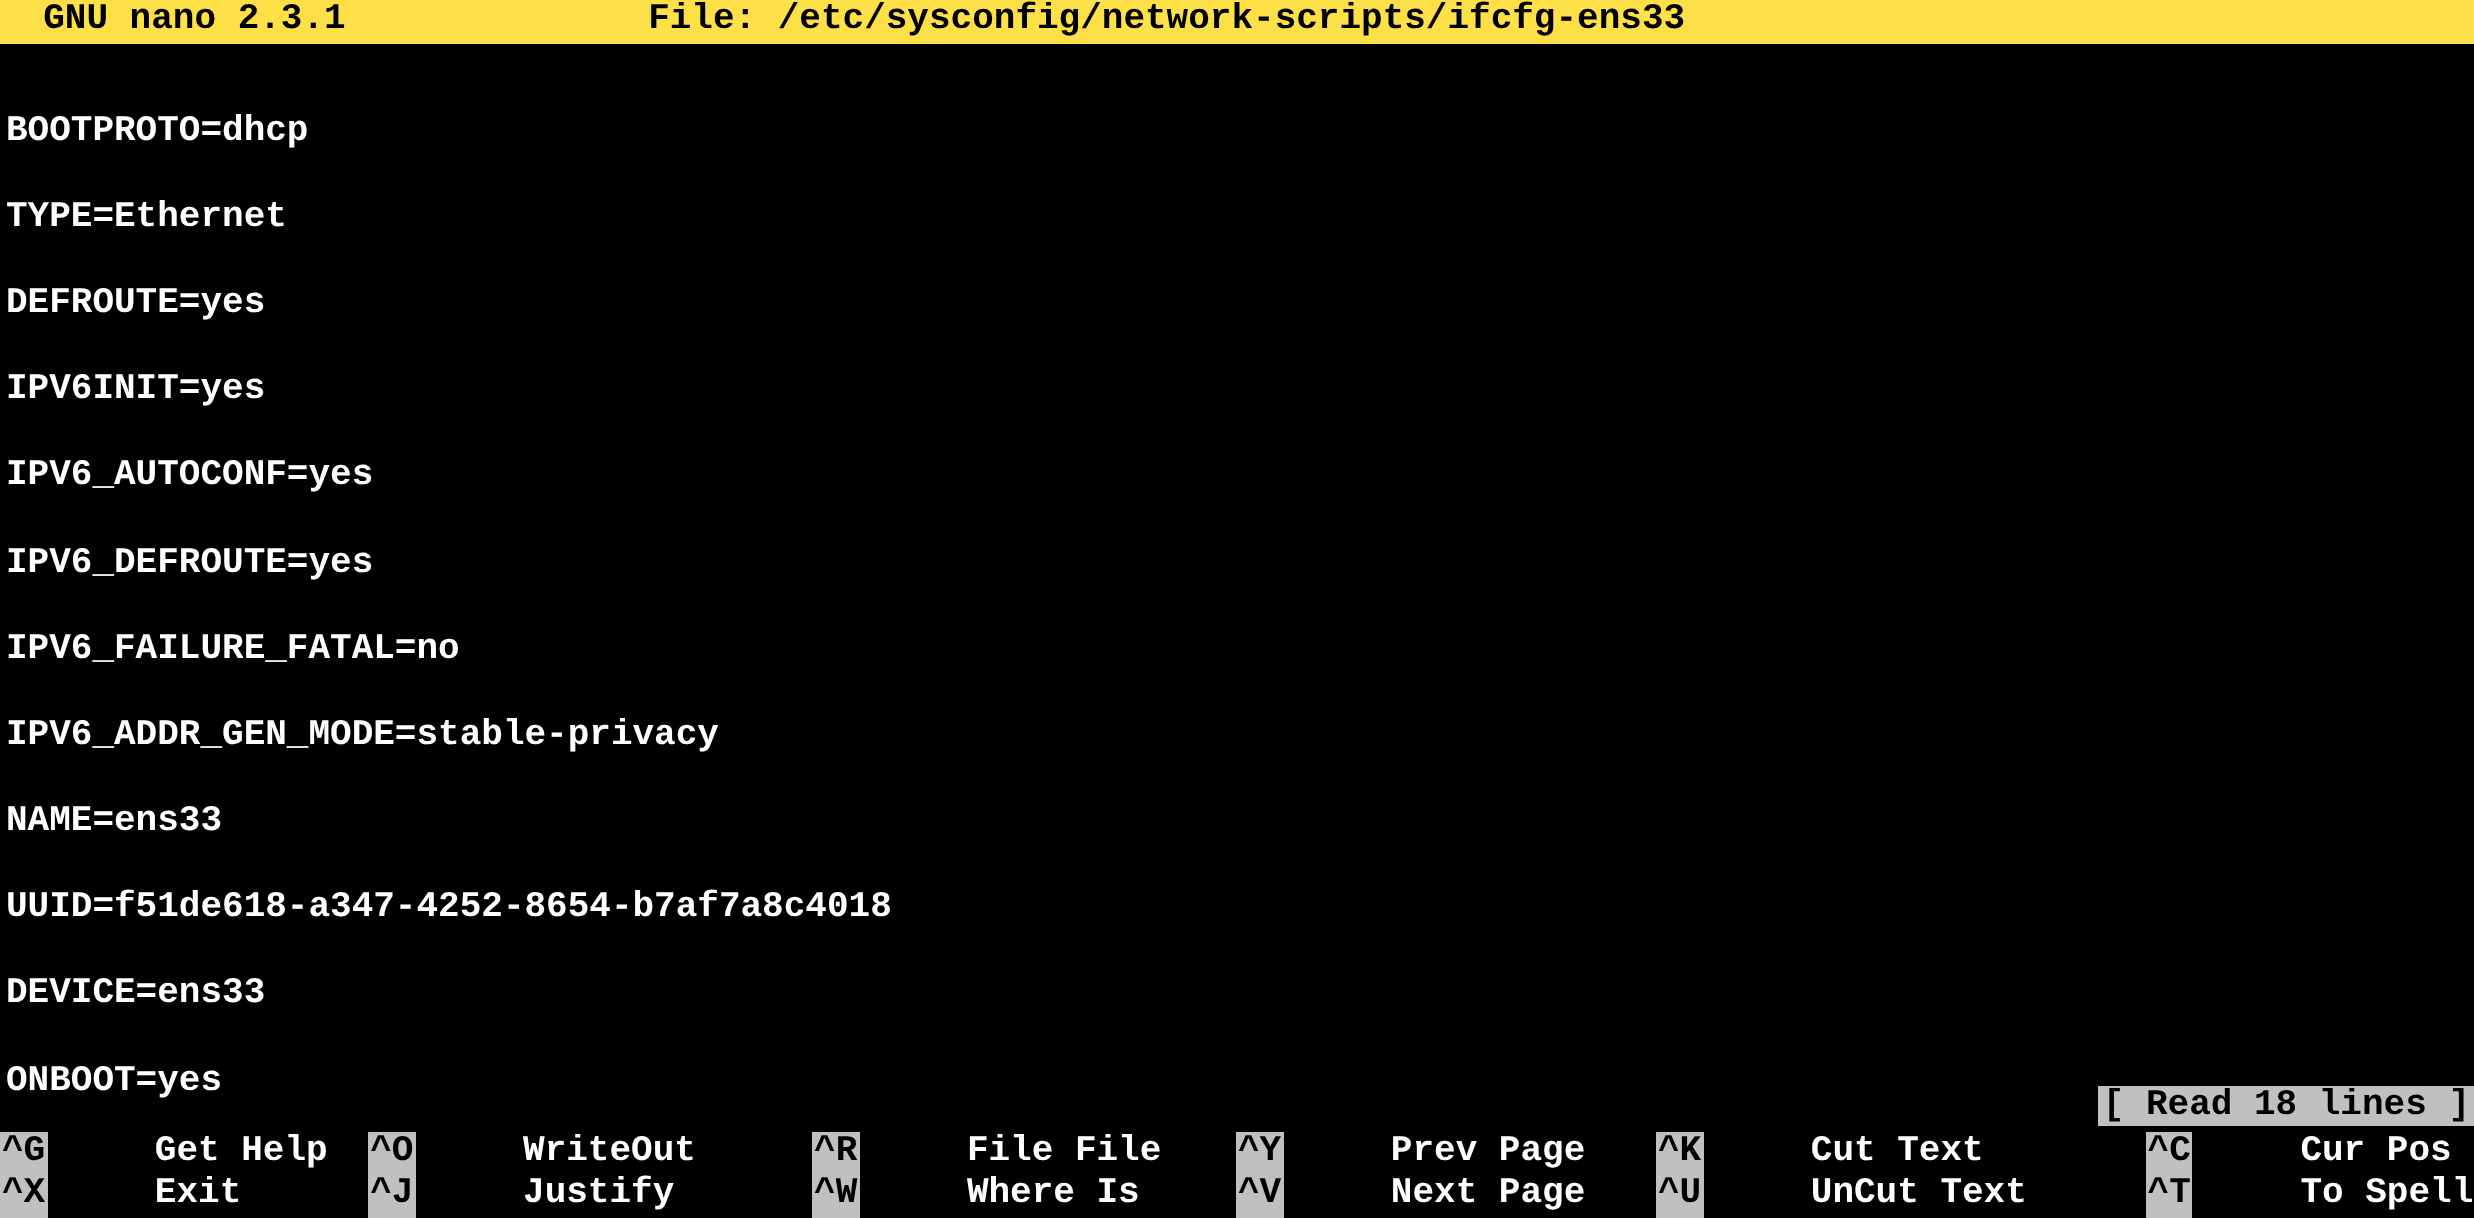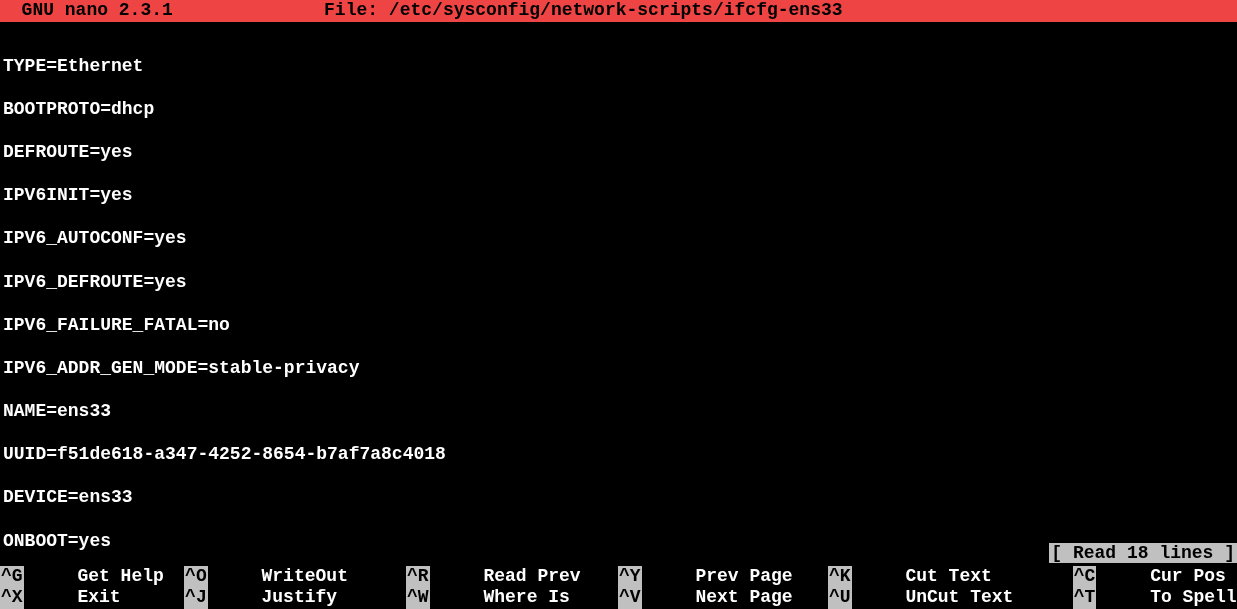--- a/index.html
+++ b/index.html
@@ -12,21 +12,21 @@
       font-family: 'Courier New', monospace;
       font-size: 18px;
       color: #ffffff;
       width: 1237px;
       height: 609px;
       overflow: hidden;
       position: relative;
       line-height: 1.2;
     }
     .title-bar {
-      background-color: #ef4444;
+      background-color: #fde047;
       color: #000000;
       width: 100%;
       height: 22px;
       display: flex;
       align-items: center;
       white-space: pre;
       font-weight: bold;
       text-align: center;
     }
     .editor-content {
@@ -84,22 +84,22 @@
 </head>
 <body>
 
 <div class="title-bar">
   <span>  GNU nano 2.3.1</span>
   <span>              </span>
   <span>File: /etc/sysconfig/network-scripts/ifcfg-ens33</span>
 </div>
 
 <div class="editor-content">
+<div>BOOTPROTO=dhcp</div>
 <div>TYPE=Ethernet</div>
-<div>BOOTPROTO=dhcp</div>
 <div>DEFROUTE=yes</div>
 <div>IPV6INIT=yes</div>
 <div>IPV6_AUTOCONF=yes</div>
 <div>IPV6_DEFROUTE=yes</div>
 <div>IPV6_FAILURE_FATAL=no</div>
 <div>IPV6_ADDR_GEN_MODE=stable-privacy</div>
 <div>NAME=ens33</div>
 <div>UUID=f51de618-a347-4252-8654-b7af7a8c4018</div>
 <div>DEVICE=ens33</div>
 <div>ONBOOT=yes</div>
@@ -111,21 +111,21 @@
 </div>
 
 <div class="status-bar">
   <span class="status-box">[ Read 18 lines ]</span>
 </div>
 
 <div class="shortcuts">
   <div class="shortcut-row">
     <div class="shortcut-item sc0"><span class="shortcut-key">^G</span><span class="shortcut-label"> Get Help</span></div>
     <div class="shortcut-item sc1"><span class="shortcut-key">^O</span><span class="shortcut-label"> WriteOut</span></div>
-    <div class="shortcut-item sc2"><span class="shortcut-key">^R</span><span class="shortcut-label"> Read Prev</span></div>
+    <div class="shortcut-item sc2"><span class="shortcut-key">^R</span><span class="shortcut-label"> File File</span></div>
     <div class="shortcut-item sc3"><span class="shortcut-key">^Y</span><span class="shortcut-label"> Prev Page</span></div>
     <div class="shortcut-item sc4"><span class="shortcut-key">^K</span><span class="shortcut-label"> Cut Text</span></div>
     <div class="shortcut-item sc5"><span class="shortcut-key">^C</span><span class="shortcut-label"> Cur Pos</span></div>
   </div>
   <div class="shortcut-row">
     <div class="shortcut-item sc0"><span class="shortcut-key">^X</span><span class="shortcut-label"> Exit</span></div>
     <div class="shortcut-item sc1"><span class="shortcut-key">^J</span><span class="shortcut-label"> Justify</span></div>
     <div class="shortcut-item sc2"><span class="shortcut-key">^W</span><span class="shortcut-label"> Where Is</span></div>
     <div class="shortcut-item sc3"><span class="shortcut-key">^V</span><span class="shortcut-label"> Next Page</span></div>
     <div class="shortcut-item sc4"><span class="shortcut-key">^U</span><span class="shortcut-label"> UnCut Text</span></div>

